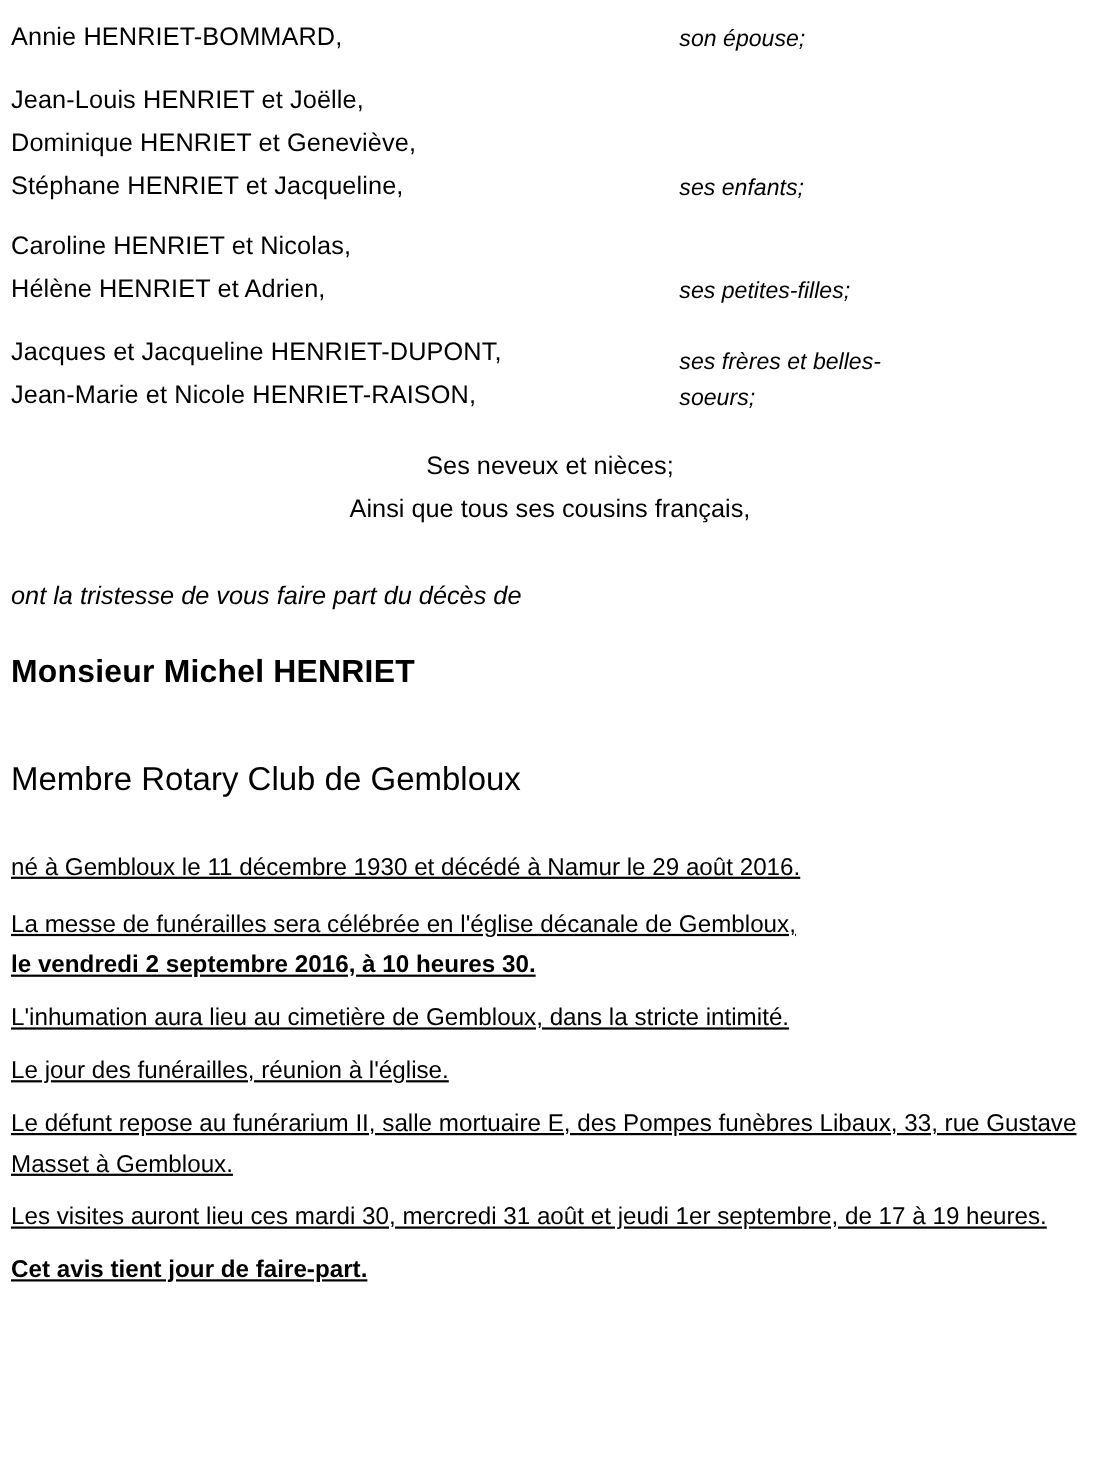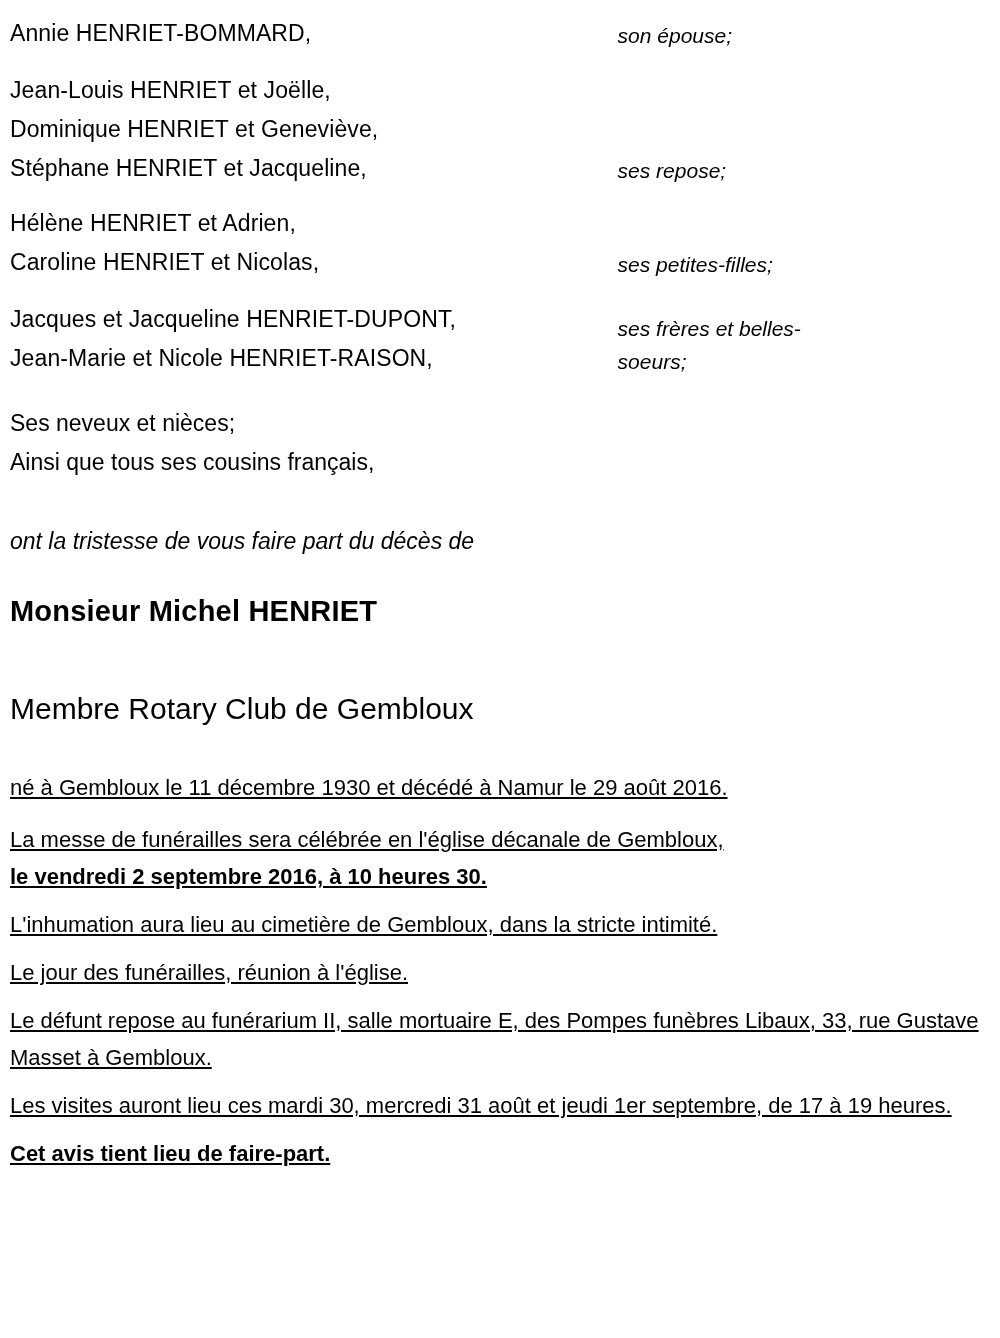--- a/index.html
+++ b/index.html
@@ -59,20 +59,21 @@
 
   
   .group-spouse   { margin-bottom: 18px; }
   .group-children { margin-bottom: 16px; }
   .group-grand    { margin-bottom: 18px; }
   .group-siblings { margin-bottom: 26px; }
 
   
   .plain-block {
     margin-bottom: 40px;
+    text-align: center;
   }
   .plain-line {
     font-size: 23px;
     line-height: 39px;
     white-space: nowrap;
   }
 
   .announce-line {
     font-size: 23px;
     line-height: 39px;
@@ -122,27 +123,27 @@
     </div>
     <div class="relation-label">son épouse;</div>
   </div>
 
   <div class="relation-group group-children">
     <div class="names">
       <div class="name-line">Jean-Louis HENRIET et Joëlle,</div>
       <div class="name-line">Dominique HENRIET et Geneviève,</div>
       <div class="name-line">Stéphane HENRIET et Jacqueline,</div>
     </div>
-    <div class="relation-label">ses repose;</div>
+    <div class="relation-label">ses enfants;</div>
   </div>
 
   <div class="relation-group group-grand">
     <div class="names">
+      <div class="name-line">Caroline HENRIET et Nicolas,</div>
       <div class="name-line">Hélène HENRIET et Adrien,</div>
-      <div class="name-line">Caroline HENRIET et Nicolas,</div>
     </div>
     <div class="relation-label">ses petites-filles;</div>
   </div>
 
   <div class="relation-group group-siblings">
     <div class="names">
       <div class="name-line">Jacques et Jacqueline HENRIET-DUPONT,</div>
       <div class="name-line">Jean-Marie et Nicole HENRIET-RAISON,</div>
     </div>
     <div class="relation-label two-line">
@@ -169,15 +170,15 @@
   <div class="para strong tight-top">le vendredi 2 septembre 2016, à 10 heures 30.</div>
 
   <div class="para">L'inhumation aura lieu au cimetière de Gembloux, dans la stricte intimité.</div>
 
   <div class="para">Le jour des funérailles, réunion à l'église.</div>
 
   <div class="para">Le défunt repose au funérarium II, salle mortuaire E, des Pompes funèbres Libaux, 33, rue Gustave Masset à Gembloux.</div>
 
   <div class="para">Les visites auront lieu ces mardi 30, mercredi 31 août et jeudi 1er septembre, de 17 à 19 heures.</div>
 
-  <div class="para strong">Cet avis tient lieu de faire-part.</div>
+  <div class="para strong">Cet avis tient jour de faire-part.</div>
 
 </div>
 
 </body></html>

